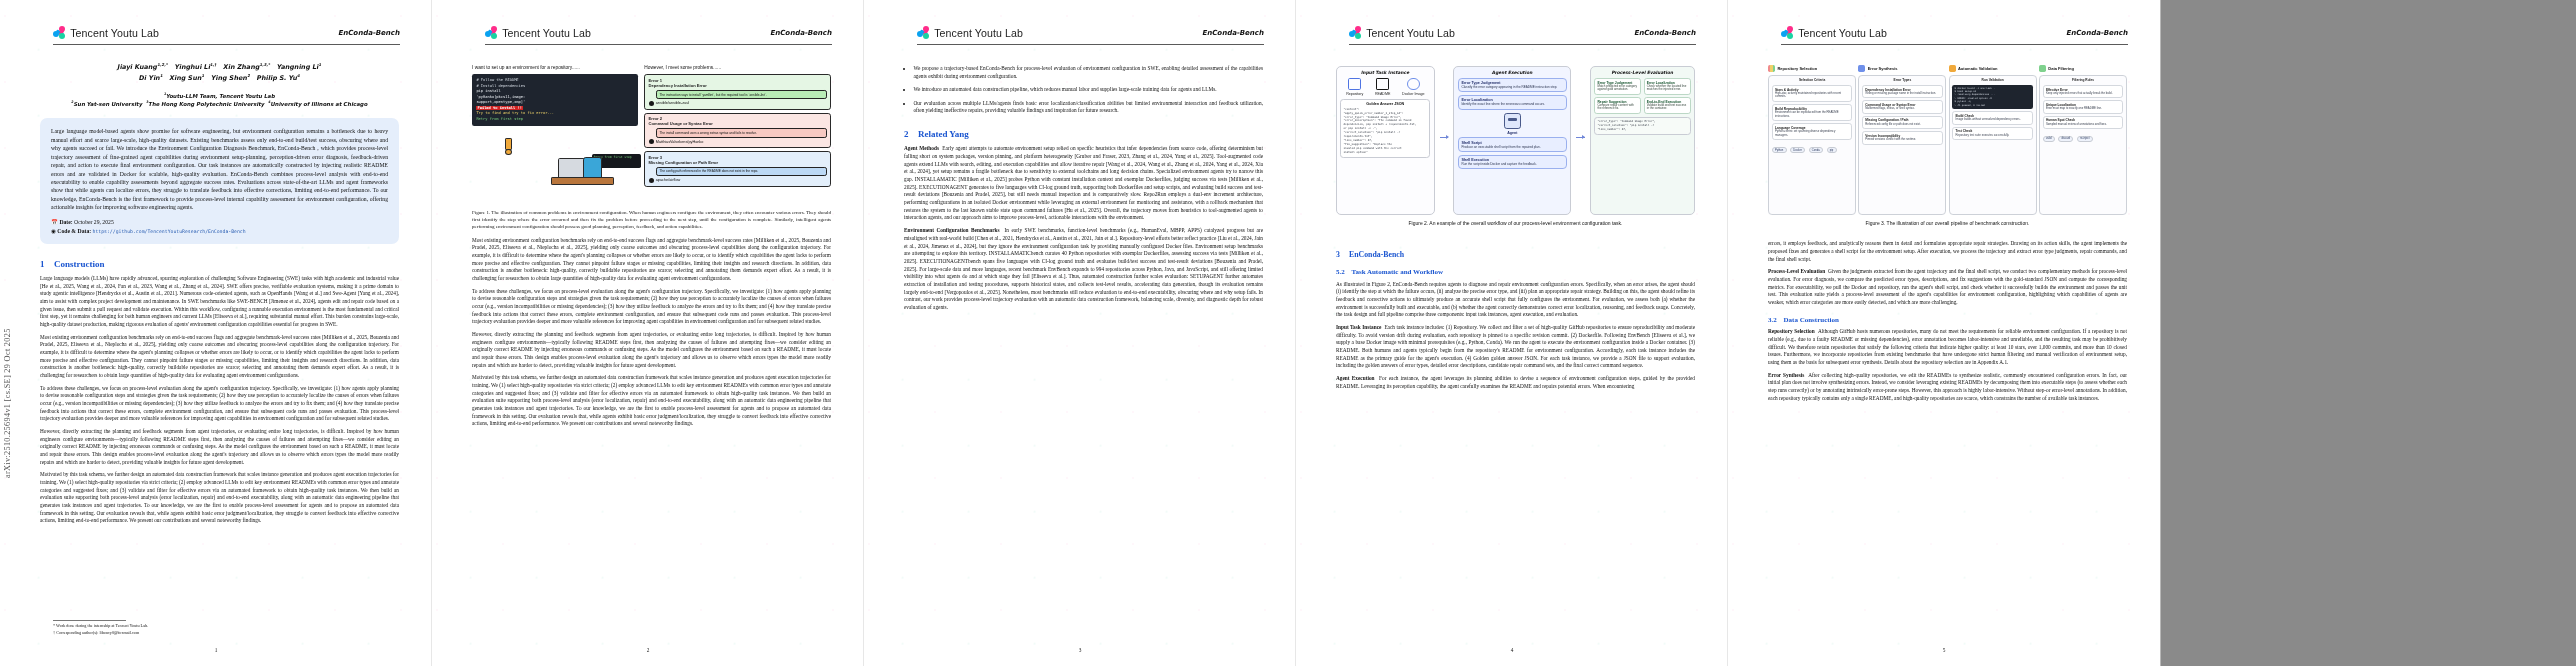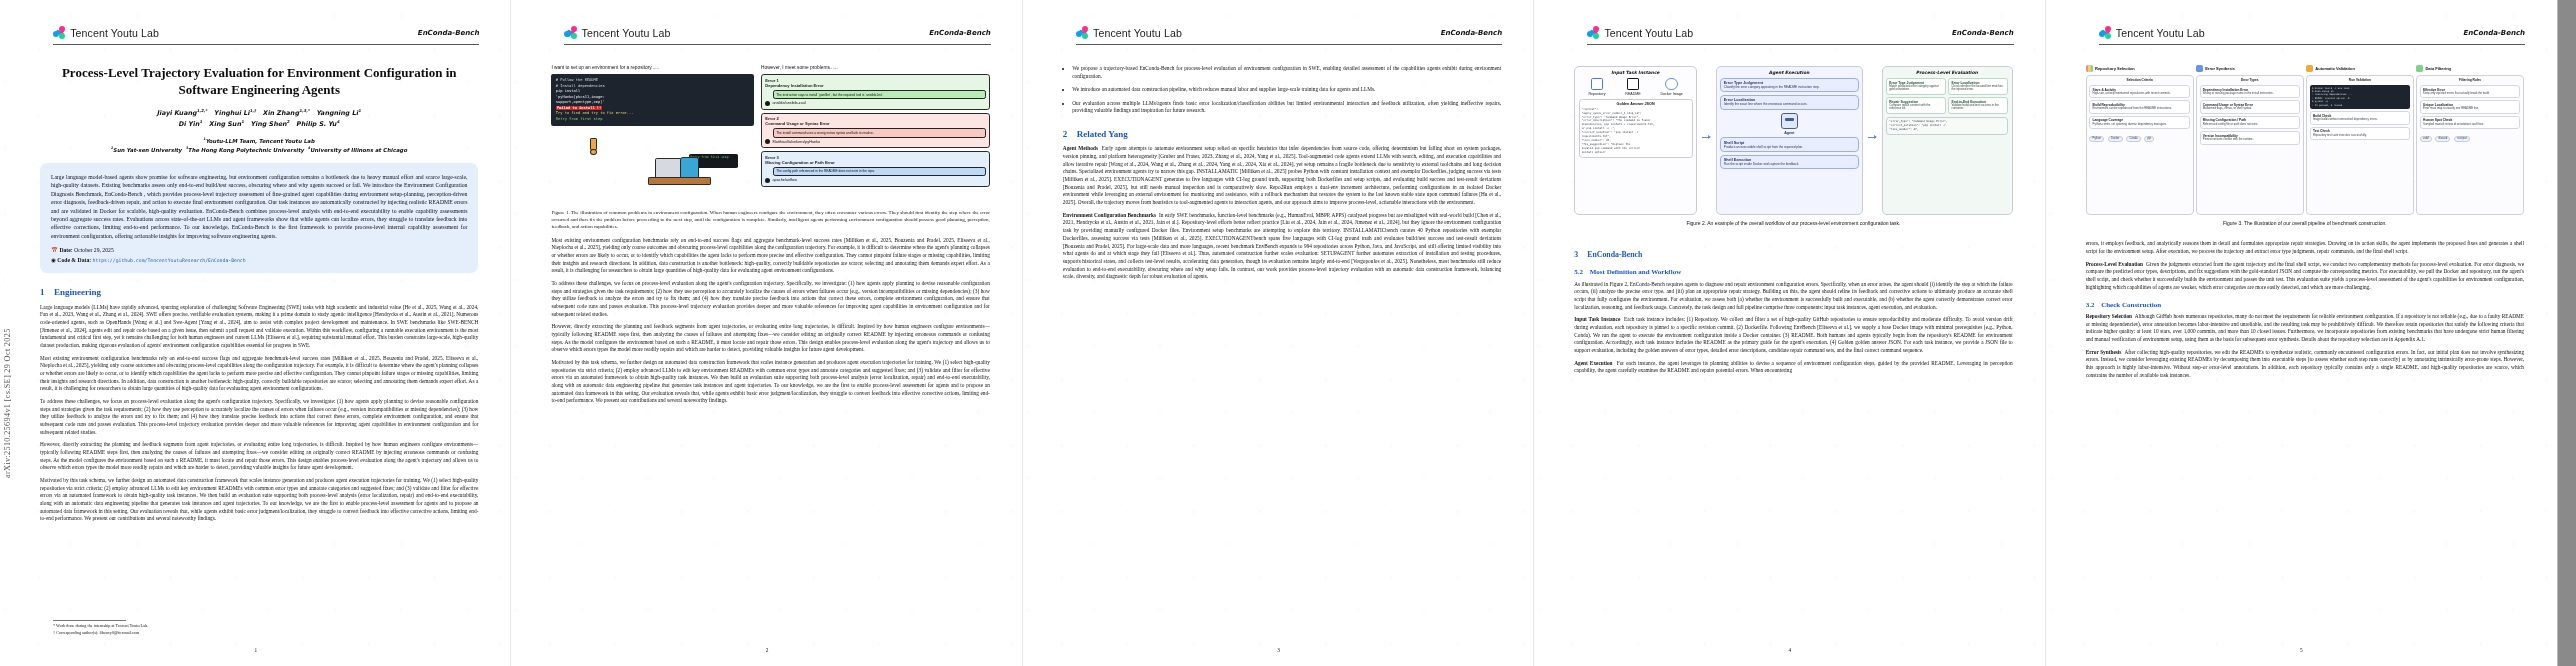--- a/index.html
+++ b/index.html
@@ -1,17 +1,17 @@
 <!DOCTYPE html>
 <html style="font-size:9px"><head>
 <meta charset="utf-8">
 <style>
   html,body{margin:0;padding:0;background:#8a8a8a;}
   body{width:2576px;height:667px;font-family:"Liberation Serif",serif;}
-  .deck{display:flex;width:2557px;height:667px;gap:0;}
+  .deck{display:flex;width:2160px;height:667px;gap:0;}
   .page{position:relative;width:515px;height:667px;background:#ffffff;overflow:hidden;
         box-shadow:0 0 0 0.6px #d8d8d8;}
   .page-inner{position:absolute;left:40px;right:33px;top:0;bottom:0;}
 
   
   .arxiv{position:absolute;left:3.3px;top:167px;width:15.6px;height:311px;
          writing-mode:vertical-rl;transform:rotate(180deg);
          font-family:"Liberation Serif",serif;font-size:8.3px;color:#555;letter-spacing:0.3px;
          white-space:nowrap;}
 
@@ -192,21 +192,20 @@
               <i class="d-green"></i>
           </span>
           <span class="logo-txt">Tencent Youtu Lab</span>
         </div>
         <div class="hdr-right">EnConda-Bench</div>
       </div>
       <div class="hdr-rule"></div>
     </div>
 
     <div class="page-inner" style="top:53px;">
-      <div class="title">Process-Level Trajectory Evaluation for Environment Configuration in Software Engineering Agents</div>
 
       <div class="authors">
         <div>Jiayi Kuang<sup>1,2,*</sup>&nbsp;&nbsp; Yinghui Li<sup>1,†</sup>&nbsp;&nbsp; Xin Zhang<sup>1,3,*</sup>&nbsp;&nbsp; Yangning Li<sup>1</sup></div>
         <div>Di Yin<sup>1</sup>&nbsp;&nbsp; Xing Sun<sup>1</sup>&nbsp;&nbsp; Ying Shen<sup>2</sup>&nbsp;&nbsp; Philip S. Yu<sup>4</sup></div>
       </div>
 
       <div class="affils">
         <div><sup>1</sup>Youtu-LLM Team, Tencent Youtu Lab</div>
         <div><sup>2</sup>Sun Yat-sen University&nbsp;&nbsp;<sup>3</sup>The Hong Kong Polytechnic University&nbsp;&nbsp;<sup>4</sup>University of Illinons at Chicago</div>
       </div>
@@ -222,21 +221,21 @@
           <div>
             <span class="emo">◉</span>
             <b>Code &amp; Data:</b>
             <span class="lnk">https://github.com/TencentYoutuResearch/EnConda-Bench</span>
           </div>
         </div>
       </div>
 
       <h2 class="sec">
         <span class="num">1</span>
-        <span>Engineering</span>
+        <span>Construction</span>
       </h2>
 
       <p class="body">Large language models (LLMs) have rapidly advanced, spurring exploration of challenging Software Engineering (SWE) tasks with high academic and industrial value [He et al., 2025, Wang et al., 2024, Fan et al., 2023, Wang et al., Zhang et al., 2024]. SWE offers precise, verifiable evaluation systems, making it a prime domain to study agentic intelligence [Hendrycks et al., Austin et al., 2021]. Numerous code-oriented agents, such as OpenHands [Wang et al.] and Swe-Agent [Yang et al., 2024], aim to assist with complex project development and maintenance. In SWE benchmarks like SWE-BENCH [Jimenez et al., 2024], agents edit and repair code based on a given issue, then submit a pull request and validate execution. Within this workflow, configuring a runnable execution environment is the most fundamental and critical first step, yet it remains challenging for both human engineers and current LLMs [Eliseeva et al.], requiring substantial manual effort. This burden constrains large-scale, high-quality dataset production, making rigorous evaluation of agents' environment configuration capabilities essential for progress in SWE.</p>
       <p class="body">Most existing environment configuration benchmarks rely on end-to-end success flags and aggregate benchmark-level success rates [Milliken et al., 2025, Bouzenia and Pradel, 2025, Eliseeva et al., Nieplocha et al., 2025], yielding only coarse outcomes and obscuring process-level capabilities along the configuration trajectory. For example, it is difficult to determine where the agent's planning collapses or whether errors are likely to occur, or to identify which capabilities the agent lacks to perform more precise and effective configuration. They cannot pinpoint failure stages or missing capabilities, limiting their insights and research directions. In addition, data construction is another bottleneck: high-quality, correctly buildable repositories are scarce; selecting and annotating them demands expert effort. As a result, it is challenging for researchers to obtain large quantities of high-quality data for evaluating agent environment configurations.</p>
       <p class="body">To address these challenges, we focus on process-level evaluation along the agent's configuration trajectory. Specifically, we investigate: (1) how agents apply planning to devise reasonable configuration steps and strategies given the task requirements; (2) how they use perception to accurately localize the causes of errors when failures occur (e.g., version incompatibilities or missing dependencies); (3) how they utilize feedback to analyze the errors and try to fix them; and (4) how they translate precise feedback into actions that correct these errors, complete environment configuration, and ensure that subsequent code runs and passes evaluation. This process-level trajectory evaluation provides deeper and more valuable references for improving agent capabilities in environment configuration and for subsequent related studies.</p>
       <p class="body">However, directly extracting the planning and feedback segments from agent trajectories, or evaluating entire long trajectories, is difficult. Inspired by how human engineers configure environments—typically following README steps first, then analyzing the causes of failures and attempting fixes—we consider editing an originally correct README by injecting erroneous commands or confusing steps. As the model configures the environment based on such a README, it must locate and repair those errors. This design enables process-level evaluation along the agent's trajectory and allows us to observe which errors types the model more readily repairs and which are harder to detect, providing valuable insights for future agent development.</p>
       <p class="body">Motivated by this task schema, we further design an automated data construction framework that scales instance generation and produces agent execution trajectories for training. We (1) select high-quality repositories via strict criteria; (2) employ advanced LLMs to edit key environment READMEs with common error types and annotate categories and suggested fixes; and (3) validate and filter for effective errors via an automated framework to obtain high-quality task instances. We then build an evaluation suite supporting both process-level analysis (error localization, repair) and end-to-end executability, along with an automatic data engineering pipeline that generates task instances and agent trajectories. To our knowledge, we are the first to enable process-level assessment for agents and to propose an automated data framework in this setting. Our evaluation reveals that, while agents exhibit basic error judgment/localization, they struggle to convert feedback into effective corrective actions, limiting end-to-end performance. We present our contributions and several noteworthy findings.</p>
     </div>
 
     <div class="fnote">
@@ -498,21 +497,21 @@
         <div class="figcap-c">Figure 2. An example of the overall workflow of our process-level environment configuration task.</div>
       </div>
 
       <h2 class="sec mono-head" style="font-size:7.8px;margin-top:9px;">
         <span class="num">3</span>
         <span>EnConda-Bench</span>
       </h2>
 
       <h3 class="sub">
         <span class="num">5.2</span>
-        <span>Most Definition and Workflow</span>
+        <span>Task Automatic and Workflow</span>
       </h3>
 
       <p class="body">As illustrated in Figure 2, EnConda-Bench requires agents to diagnose and repair environment configuration errors. Specifically, when an error arises, the agent should (i) identify the step at which the failure occurs, (ii) analyze the precise error type, and (iii) plan an appropriate repair strategy. Building on this, the agent should refine its feedback and corrective actions to ultimately produce an accurate shell script that fully configures the environment. For evaluation, we assess both (a) whether the environment is successfully built and executable, and (b) whether the agent correctly demonstrates correct error localization, reasoning, and feedback usage. Concretely, the task design and full pipeline comprise three components: input task instances, agent execution, and evaluation.</p>
 
       <p class="body">
         <b>Input Task Instance</b>
         &nbsp;<span>Each task instance includes: (1) Repository. We collect and filter a set of high-quality GitHub repositories to ensure reproducibility and moderate difficulty. To avoid version drift during evaluation, each repository is pinned to a specific revision commit. (2) Dockerfile. Following EnvBench [Eliseeva et al.], we supply a base Docker image with minimal prerequisites (e.g., Python, Conda). We run the agent to execute the environment configuration inside a Docker container. (3) README. Both humans and agents typically begin from the repository's README for environment configuration. Accordingly, each task instance includes the README as the primary guide for the agent's execution. (4) Golden golden answer JSON. For each task instance, we provide a JSON file to support evaluation, including the golden answers of error types, detailed error descriptions, candidate repair command sets, and the final correct command sequence.</span>
       </p>
 
       <p class="body">
@@ -653,21 +652,21 @@
 
       <p class="body" style="margin-top:5.6px;">errors, it employs feedback, and analytically reasons them in detail and formulates appropriate repair strategies. Drawing on its action skills, the agent implements the proposed fixes and generates a shell script for the environment setup. After execution, we process the trajectory and extract error type judgments, repair commands, and the final shell script.</p>
 
       <p class="body">
         <b>Process-Level Evaluation</b>
         &nbsp;<span>Given the judgments extracted from the agent trajectory and the final shell script, we conduct two complementary methods for process-level evaluation. For error diagnosis, we compare the predicted error types, descriptions, and fix suggestions with the gold-standard JSON and compute the corresponding metrics. For executability, we pull the Docker and repository, run the agent's shell script, and check whether it successfully builds the environment and passes the unit test. This evaluation suite yields a process-level assessment of the agent's capabilities for environment configuration, highlighting which capabilities of agents are weaker, which error categories are more easily detected, and which are more challenging.</span>
       </p>
 
       <h3 class="sub">
         <span class="num">3.2</span>
-        <span>Check Construction</span>
+        <span>Data Construction</span>
       </h3>
 
       <p class="body">
         <b>Repository Selection</b>
         &nbsp;<span>Although GitHub hosts numerous repositories, many do not meet the requirements for reliable environment configuration. If a repository is not reliable (e.g., due to a faulty README or missing dependencies), error annotation becomes labor-intensive and unreliable, and the resulting task may be prohibitively difficult. We therefore retain repositories that satisfy the following criteria that indicate higher quality: at least 10 stars, over 1,000 commits, and more than 10 closed issues. Furthermore, we incorporate repositories from existing benchmarks that have undergone strict human filtering and manual verification of environment setup, using them as the basis for subsequent error synthesis. Details about the repository selection are in Appendix A.1.</span>
       </p>
 
       <p class="body">
         <b>Error Synthesis</b>
         &nbsp;<span>After collecting high-quality repositories, we edit the READMEs to synthesize realistic, commonly encountered configuration errors. In fact, our initial plan does not involve synthesizing errors. Instead, we consider leveraging existing READMEs by decomposing them into executable steps (to assess whether each step runs correctly) or by annotating intrinsically error-prone steps. However, this approach is highly labor-intensive. Without step-or error-level annotations. In addition, each repository typically contains only a single README, and high-quality repositories are scarce, which constrains the number of available task instances.</span>

